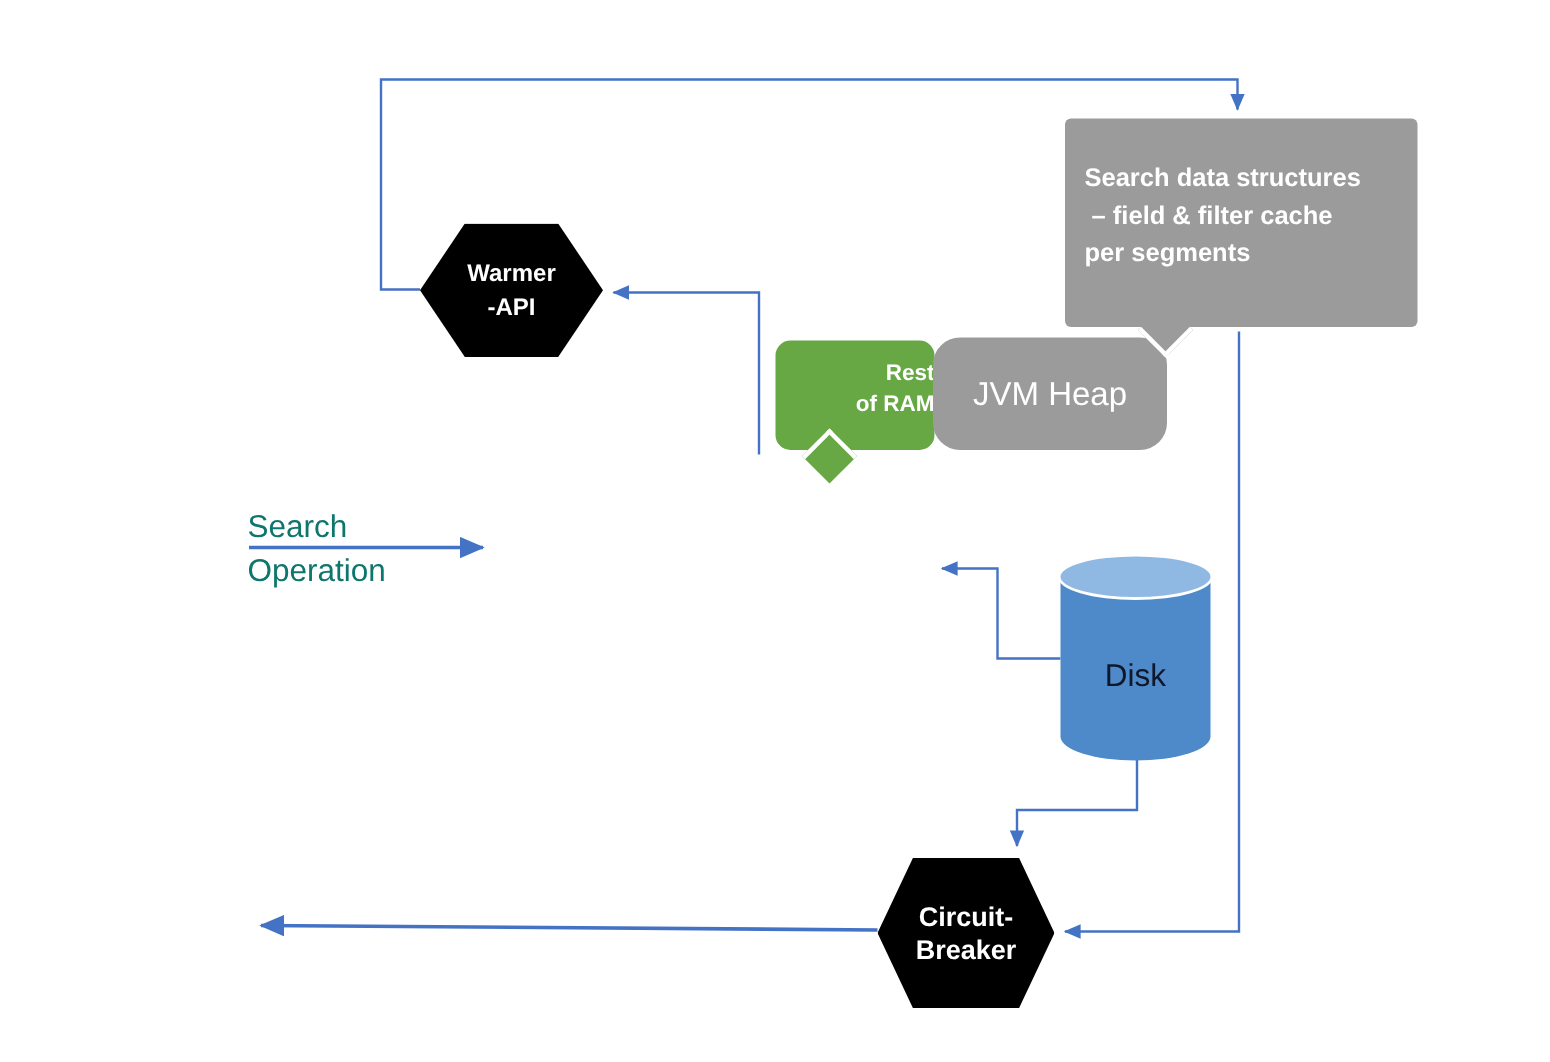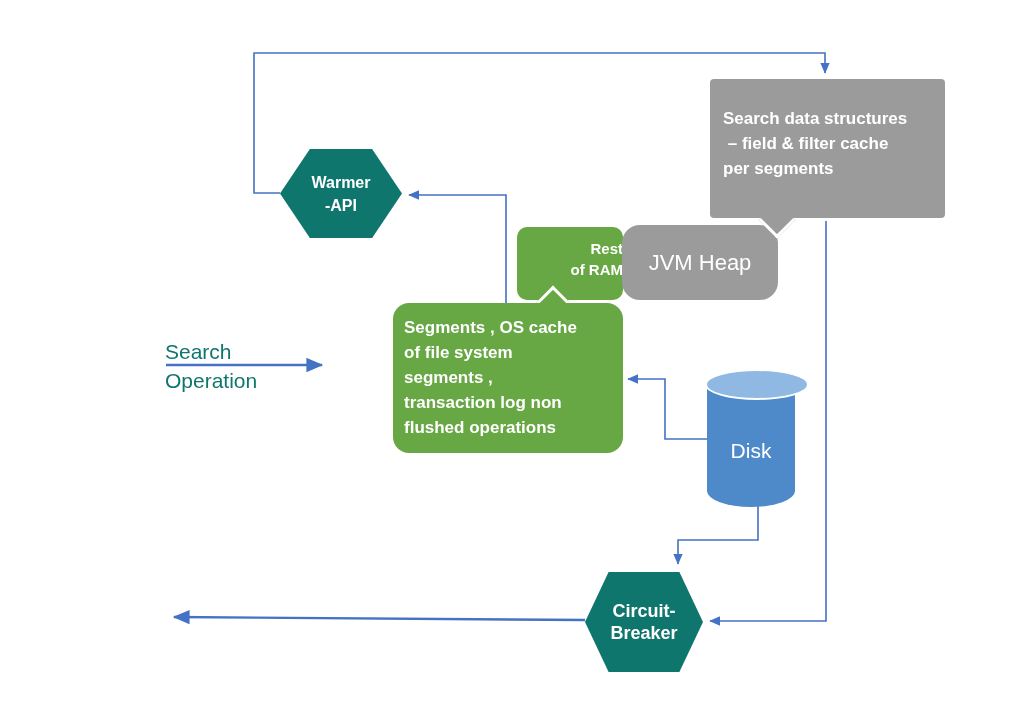--- a/index.html
+++ b/index.html
@@ -35,36 +35,36 @@
     left:764px;top:207px;background:#9B9B9B;
     border-right:3px solid #fff;border-bottom:3px solid #fff;
   }
   .green-tail{
     left:540px;top:291px;background:#67A744;
     border-left:3px solid #fff;border-top:3px solid #fff;
   }
   
   .hex{
     position:absolute;display:flex;align-items:center;justify-content:center;text-align:center;
-    background:#0f766e;color:#fff;font-weight:bold;z-index:2;
+    background:#000000;color:#fff;font-weight:bold;z-index:2;
   }
   .warmer{
     left:280px;top:149px;width:122px;height:89px;font-size:16px;line-height:23px;
     clip-path:polygon(24.5% 0,75.5% 0,100% 50%,75.5% 100%,24.5% 100%,0 50%);
   }
   .circuit{
     left:585px;top:572px;width:118px;height:100px;font-size:18px;line-height:22px;
     clip-path:polygon(20% 0,80% 0,100% 50%,80% 100%,20% 100%,0 50%);
   }
   
   .disk-body{
-    position:absolute;left:707px;top:383px;width:88px;height:124px;background:#4E8AC9;z-index:2;
+    position:absolute;left:707px;top:383px;width:100px;height:124px;background:#4E8AC9;z-index:2;
     border-bottom-left-radius:50% 16px;border-bottom-right-radius:50% 16px;
     display:flex;align-items:center;justify-content:center;
-    color:#ffffff;font-size:21px;
+    color:#0f172a;font-size:21px;
   }
   .disk-top{
     position:absolute;left:705px;top:369px;width:100px;height:27px;background:#8FB9E2;
     border:2px solid #fff;border-radius:50%;z-index:3;box-sizing:content-box;
   }
   .disk-body span{position:relative;top:6px;}
   
   .search-op{
     position:absolute;left:165px;top:337px;color:#0f766e;font-size:21px;line-height:29px;z-index:2;
   }
@@ -110,25 +110,20 @@
   <div class="box jvm">
     <span>JVM Heap</span>
   </div>
 
   <div class="tail gray-tail"></div>
   <div class="callout gray-callout pre">Search data structures
  – field &amp; filter cache
 per segments</div>
 
   <div class="tail green-tail"></div>
-  <div class="callout green-callout pre">Segments , OS cache
-of file system
-segments ,
-transaction log non
-flushed operations</div>
 
   <div class="disk-body">
     <span>Disk</span>
   </div>
   <div class="disk-top"></div>
 
   <div class="hex circuit">
     <span class="pre">Circuit-
 Breaker</span>
   </div>

